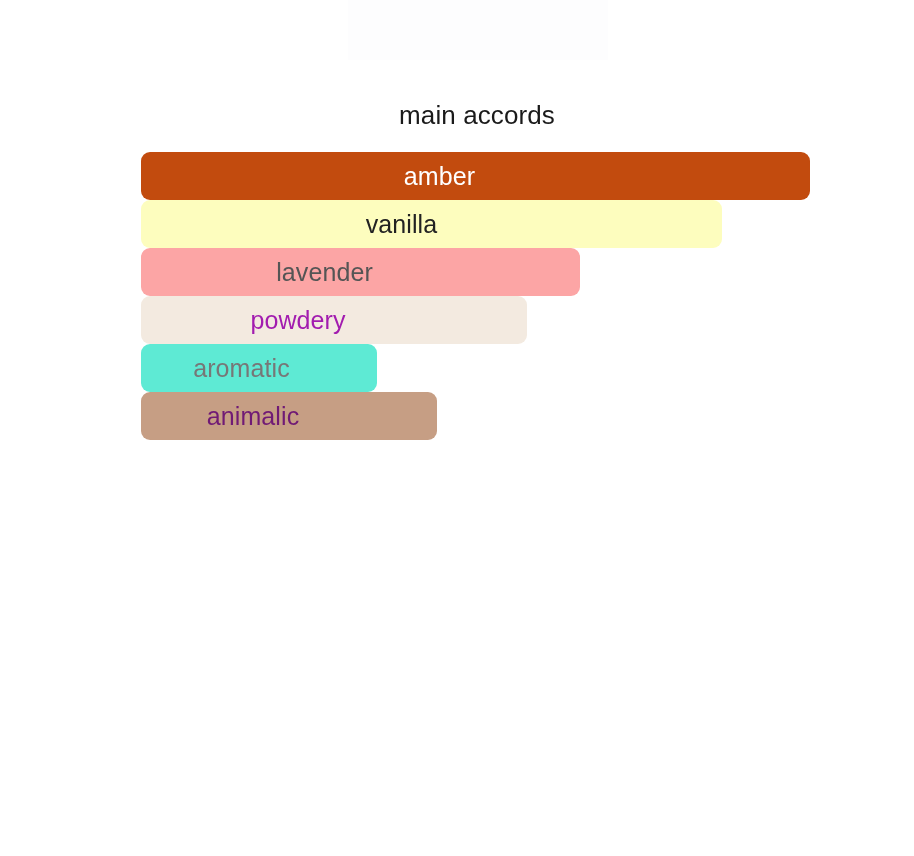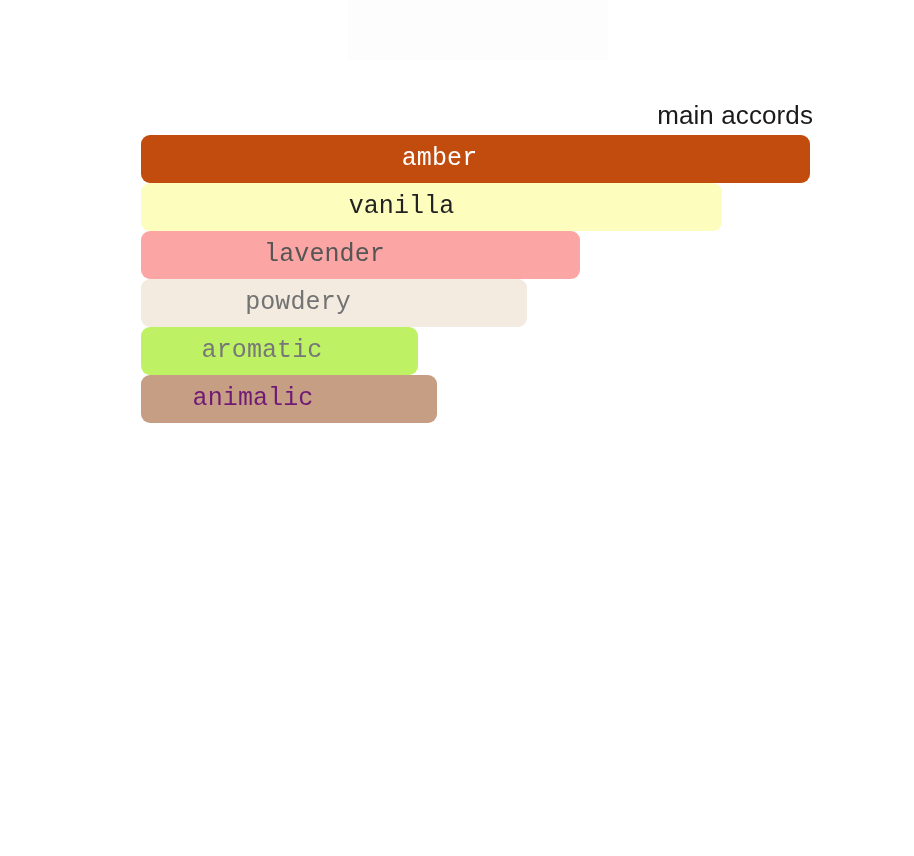--- a/index.html
+++ b/index.html
@@ -31,35 +31,34 @@
     width: 260px;
     height: 60px;
     background: #fdfdfe;
   }
 
   .chart-title {
     position: absolute;
     left: 141px;
     top: 98px;
     width: 672px;
-    text-align: right;
+    text-align: center;
     font-size: 26px;
     line-height: 34px;
     color: #1a1a1a;
     font-weight: 400;
     letter-spacing: 0.1px;
     white-space: nowrap;
   }
 
   .accords {
     position: absolute;
     left: 141px;
-    top: 135px;
+    top: 152px;
     width: 700px;
-    font-family: Liberation Mono, monospace;
   }
 
   .accord-row {
     position: relative;
     height: 48px;
   }
 
   .accord-bar {
     position: absolute;
     left: 0;
@@ -101,25 +100,25 @@
           <span class="accord-label" style="color: rgb(34, 34, 34); margin-left: 12px;">vanilla</span>
         </div>
       </div>
       <div class="accord-row">
         <div class="accord-bar" style="width: 439px; background: #fca5a5;">
           <span class="accord-label" style="color: rgb(85, 85, 85);">lavender</span>
         </div>
       </div>
       <div class="accord-row">
         <div class="accord-bar" style="width: 386px; background: rgb(243, 234, 224);">
-          <span class="accord-label" style="color: #737373;">powdery</span>
+          <span class="accord-label" style="color: #a21caf;">powdery</span>
         </div>
       </div>
       <div class="accord-row">
-        <div class="accord-bar" style="width: 277px; background: #bef264; padding-left: 37px;">
+        <div class="accord-bar" style="width: 236px; background: #5eead4; padding-left: 37px;">
           <span class="accord-label" style="color: rgb(119, 119, 119);">aromatic</span>
         </div>
       </div>
       <div class="accord-row">
         <div class="accord-bar" style="width: 296px; background: rgb(198, 158, 132);">
           <span class="accord-label" style="color: #701a75;">animalic</span>
         </div>
       </div>
     </div>
 

